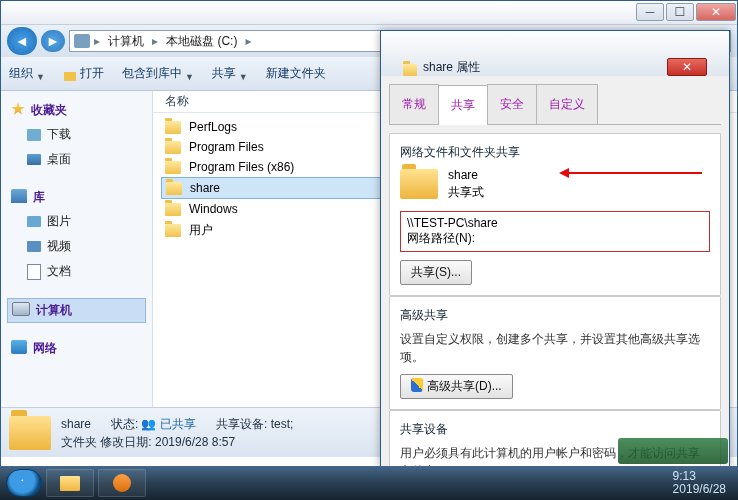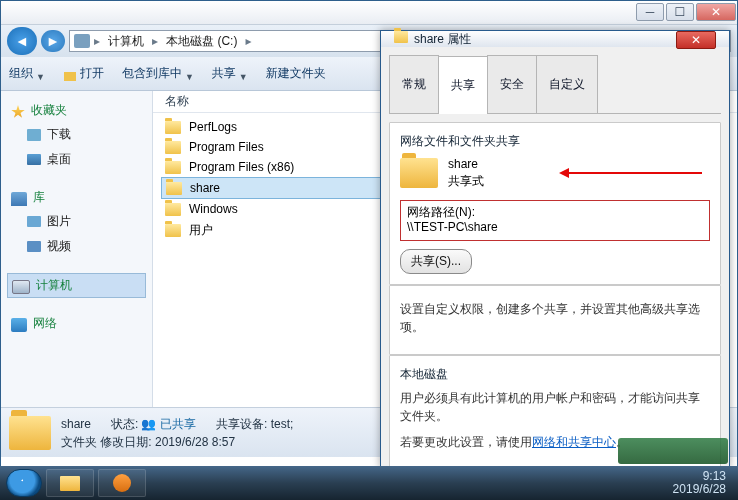--- a/index.html
+++ b/index.html
@@ -16,21 +16,21 @@
 .addr-seg{padding:0 4px;color:#1a1a1a}
 .addr-sep{color:#6a7a8a}
 .search{width:190px;height:22px;background:#fff;border:1px solid #8e9cad;color:#888;padding:0 4px;display:flex;align-items:center}
 .toolbar{height:34px;background:linear-gradient(#eef3fa,#dae4f0);display:flex;align-items:center;padding:0 8px;gap:18px;border-bottom:1px solid #b8c7d8}
 .tlbl{color:#123a64;display:flex;align-items:flex-end;gap:3px}
 .tlbl .dd{font-size:9px;color:#456}
 .tool-ico{width:22px;height:22px;border:1px solid #a5b5c8;border-radius:2px;background:linear-gradient(#f2f6fb,#d9e3ef);margin-left:auto}
 .body{display:flex;height:340px}
 .sidebar{width:152px;background:#f4f7fb;border-right:1px solid #d4dde8;padding:8px 6px}
 .sb-group{margin-bottom:14px}
-.sb-head{display:flex;align-items:flex-end;gap:6px;color:#15803d;font-weight:400;padding:3px 4px}
+.sb-head{display:flex;align-items:flex-start;gap:6px;color:#4c1d95;font-weight:700;padding:3px 4px}
 .sb-head.fav::before{content:"";width:14px;height:14px;background:linear-gradient(#ffd760,#e8a020);clip-path:polygon(50% 0,61% 35%,98% 35%,68% 57%,79% 91%,50% 70%,21% 91%,32% 57%,2% 35%,39% 35%)}
 .sb-head.lib::before{content:"";width:16px;height:14px;background:linear-gradient(#6fa8d8,#3d78b4);border-radius:2px 2px 0 0}
 .sb-head.comp{background:#c9def4;border:1px solid #98bad8}
 .sb-head.comp::before{content:"";width:16px;height:12px;background:linear-gradient(#dfe8f2,#9fb4ca);border:1px solid #778;border-radius:2px}
 .sb-head.net::before{content:"";width:16px;height:14px;background:linear-gradient(#5ab0e8,#2c7cc0);border-radius:2px}
 .sb-item{display:flex;align-items:center;gap:6px;padding:4px 4px 4px 20px;color:#1a1a1a}
 .ico-dl::before{content:"";width:14px;height:12px;background:#6faed2;border-radius:1px}
 .ico-desk::before{content:"";width:14px;height:11px;background:linear-gradient(#5a9fd4,#3670a4);border-radius:1px}
 .ico-recent::before{content:"";width:14px;height:12px;background:linear-gradient(#e4a050,#c8802a);border-radius:1px}
 .ico-vid::before{content:"";width:14px;height:11px;background:#5a8fc4;border-radius:1px}
@@ -48,41 +48,41 @@
 .big-fico{width:42px;height:34px;background:linear-gradient(#ffe290,#eeb53d);border-radius:2px;position:relative}
 .big-fico::before{content:"";position:absolute;top:-6px;left:2px;width:16px;height:6px;background:#eeb53d;border-radius:2px 2px 0 0}
 .st-text{color:#234;line-height:1.5}
 .st-text .l1{display:flex;gap:20px}
 .shared-badge{color:#1a6aa4}
 .taskbar{position:absolute;bottom:0;left:0;right:0;height:34px;background:linear-gradient(#456789,#2a3f52,#162430);display:flex;align-items:center;padding:0 6px;gap:4px}
 .start{width:36px;height:28px;border-radius:14px;background:radial-gradient(circle at 45% 40%,#fff 0 2%,#3d9ae4 5% 50%,#0b4a80 70%);border:1px solid #0b3a60}
 .tb-btn{width:48px;height:28px;border:1px solid rgba(255,255,255,.15);border-radius:2px;background:rgba(255,255,255,.06);display:flex;align-items:center;justify-content:center}
 .tb-ico-exp{width:20px;height:15px;background:linear-gradient(#ffe290,#eeb53d);border-radius:1px}
 .tb-ico-play{width:18px;height:18px;border-radius:9px;background:linear-gradient(#ffa040,#d86e10)}
-.tb-clock{margin-left:auto;color:#cfe3f4;text-align:right;line-height:1.1;padding-right:6px}
+.tb-clock{margin-left:auto;color:#cfe3f4;text-align:left;line-height:1.1;padding-right:6px}
 .watermark{position:absolute;right:10px;bottom:36px;width:110px;height:26px;background:linear-gradient(#2d7a42,#125020);border-radius:3px;opacity:.85}
 
 .props{position:absolute;left:380px;top:30px;width:350px;height:438px;background:#f0f0f0;border:1px solid #285a8c;box-shadow:0 0 8px rgba(0,0,0,.35)}
-.props-title{height:16px;background:linear-gradient(#fefefe,#dfe6ef);display:flex;align-items:flex-start;padding:0 13px;gap:6px;color:#123}
+.props-title{height:45px;background:linear-gradient(#fefefe,#dfe6ef);display:flex;align-items:flex-end;padding:0 22px;gap:6px;color:#123}
 .props-title .fico{width:14px;height:12px}
 .props-close{margin-left:auto;width:40px;height:18px;background:linear-gradient(#e86a60,#c43028);color:#fff;border-radius:2px;display:flex;align-items:center;justify-content:center;border:1px solid #8c1a12}
 .props-body{padding:8px}
 .tabs{display:flex;border-bottom:1px solid #b5b5b5;margin-bottom:8px}
-.tab{padding:20px 12px;background:#eaeaea;border:1px solid #b5b5b5;border-bottom:none;margin-right:-1px;color:#0f172a}
+.tab{padding:11px 12px;background:#eaeaea;border:1px solid #b5b5b5;border-bottom:none;margin-right:-1px;color:#a21caf}
 .tab.active{background:#fff;position:relative;top:1px}
 .section{border:1px solid #cacaca;background:#fff;padding:10px;margin-bottom:0;border-radius:1px}
 .sec-title{color:#123;margin-bottom:6px}
 .share-info{display:flex;gap:10px;align-items:center;margin-bottom:10px}
 .big-fico2{width:38px;height:30px;background:linear-gradient(#ffe290,#eeb53d);border-radius:2px;position:relative}
 .big-fico2::before{content:"";position:absolute;top:-5px;left:2px;width:14px;height:5px;background:#eeb53d;border-radius:2px 2px 0 0}
 .share-text{font-family:"SimSun",monospace;line-height:1.4}
 .netpath-box{border:1px solid #c03030;padding:4px 6px;margin:4px 0 8px;font-family:"SimSun",monospace;line-height:1.3}
 .red-arrow{position:absolute;left:562px;top:172px;width:140px;height:2px;background:#e40808}
 .red-arrow::before{content:"";position:absolute;left:-8px;top:-4px;border:5px solid transparent;border-right:10px solid #e40808}
-.btn{padding:3px 10px;border:1px solid #8a8a8a;background:linear-gradient(#fafafa,#e2e2e2);border-radius:10px;color:#111}
+.btn{padding:3px 10px;border:1px solid #8a8a8a;background:linear-gradient(#fafafa,#e2e2e2);border-radius:2px;color:#111}
 .link{color:#0a5ec4;text-decoration:underline}
 .shield::before{content:"";display:inline-block;width:12px;height:14px;margin-right:4px;background:linear-gradient(45deg,#2a6fd4 50%,#ffcc30 50%);border-radius:2px 2px 3px 3px;vertical-align:-2px}
 .sub-text{color:#333;line-height:1.5;margin:4px 0 8px}
 </style>
 </head>
 <body>
 
 <div class="explorer-window">
   <div class="title-bar">
     <div class="wbtn">─</div>
@@ -142,20 +142,23 @@
       <div class="sb-group">
         <div class="sb-head lib">
             <span>库</span>
           </div>
         <div class="sb-item ico-pic">
             <span>图片</span>
           </div>
         <div class="sb-item ico-vid">
             <span>视频</span>
           </div>
+        <div class="sb-item ico-doc">
+            <span>文档</span>
+          </div>
       </div>
       <div class="sb-group">
         <div class="sb-head comp">
             <span>计算机</span>
           </div>
       </div>
       <div class="sb-group">
         <div class="sb-head net">
             <span>网络</span>
           </div>
@@ -220,30 +223,32 @@
     <div class="section">
       <div class="sec-title">网络文件和文件夹共享</div>
       <div class="share-info">
         <div class="big-fico2"></div>
         <div class="share-text">
           <div>share</div>
           <div>共享式</div>
         </div>
       </div>
       <div class="netpath-box">
+        <div>\\TEST-PC\share</div>
         <div>网络路径(N):</div>
-        <div>\\TEST-PC\share</div>
       </div>
       <button class="btn">共享(S)...</button>
     </div>
     <div class="section">
+      <div class="sec-title">高级共享</div>
       <div class="sub-text">设置自定义权限，创建多个共享，并设置其他高级共享选项。</div>
+      <button class="btn shield"><span>高级共享(D)...</span></button>
     </div>
     <div class="section">
-      <div class="sec-title">本地磁盘</div>
+      <div class="sec-title">共享设备</div>
       <div class="sub-text">用户必须具有此计算机的用户帐户和密码，才能访问共享文件夹。</div>
       <div class="sub-text"><span>若要更改此设置，请使用</span><a class="link">网络和共享中心</a><span>。</span></div>
     </div>
 
   </div>
 </div>
 
 <div class="red-arrow"></div>
 <div class="watermark"></div>
 

